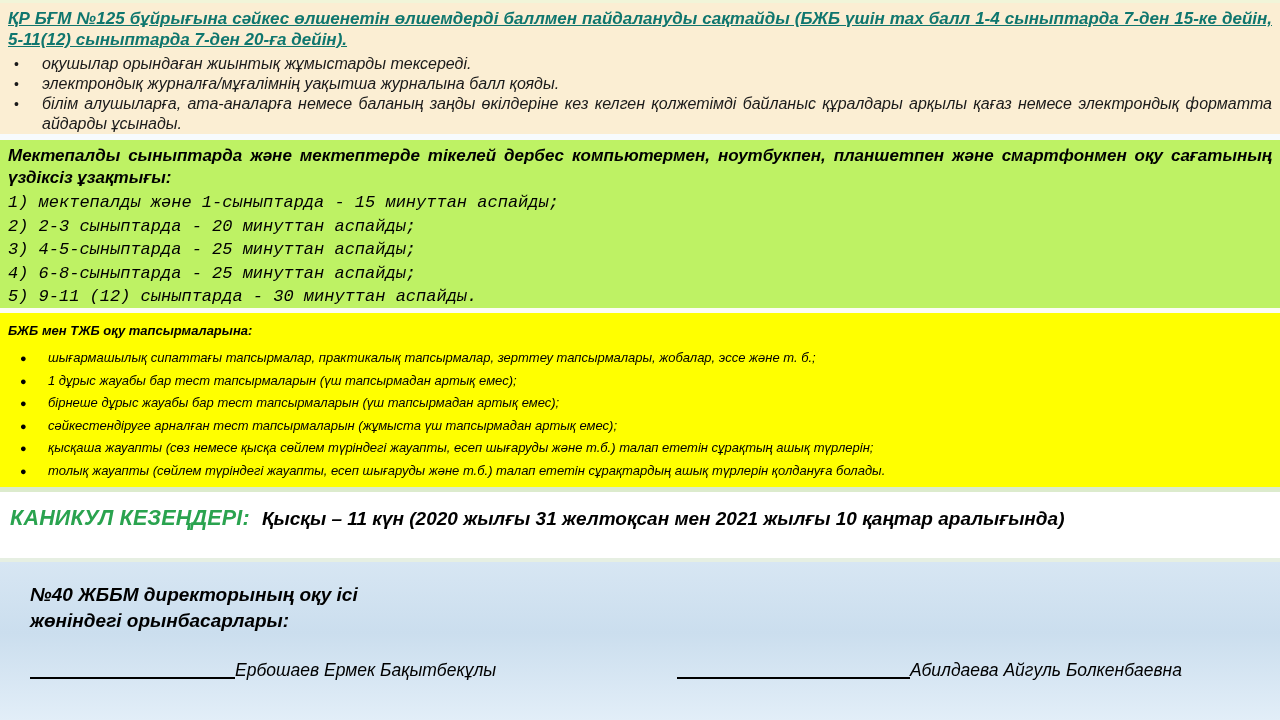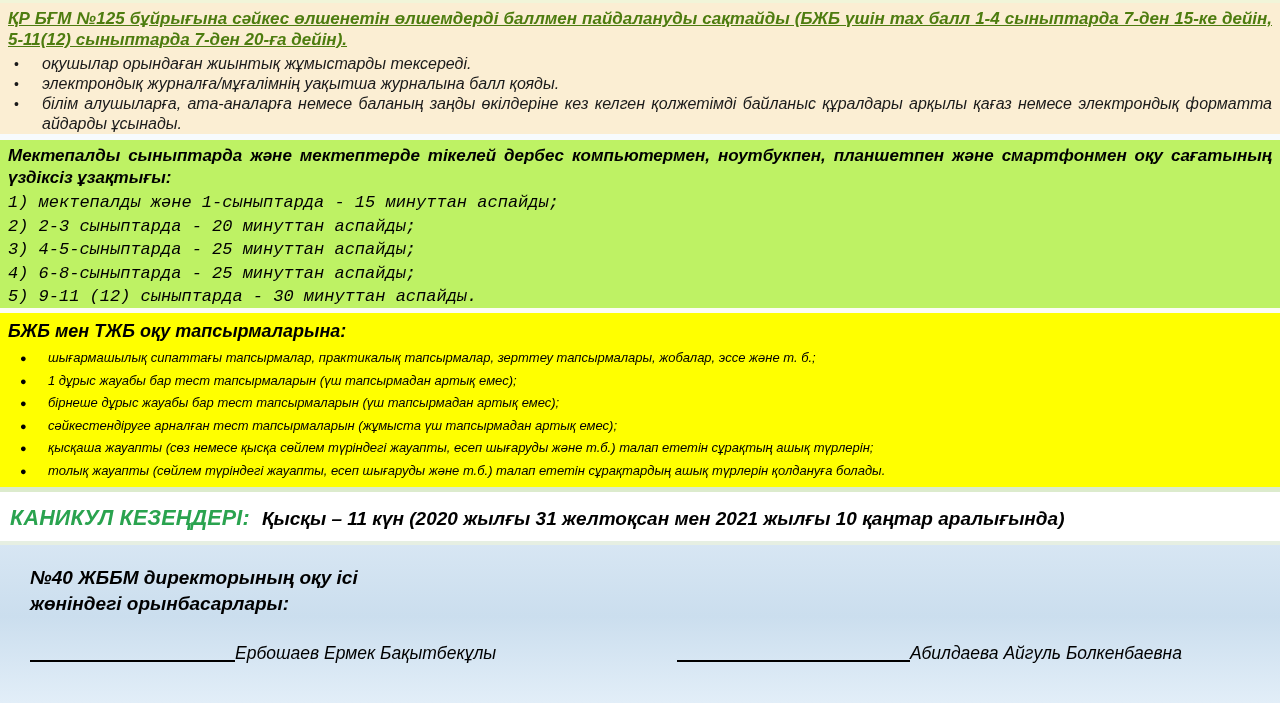--- a/index.html
+++ b/index.html
@@ -13,43 +13,43 @@
     color: #111;
   }
   
   .strip-top   { height: 3px; background: #f1f5d9; }
   .sec1 { height: 131px; background: #fbeed3; padding: 5px 8px 0 8px; }
   .sep1 { height: 6px; background: #f7fbfd; }
   .sec2 { height: 168px; background: #bef264; padding: 5px 8px 0 8px; }
   .sep2 { height: 5px; background: #fcfdf3; }
   .sec3 { height: 174px; background: #ffff00; padding: 6px 8px 0 8px; }
   .sep3 { height: 5px; background: #dcebcd; }
-  .sec4 { height: 49px; background: #ffffff; padding: 14px 8px 0 10px; }
+  .sec4 { height: 66px; background: #ffffff; padding: 14px 8px 0 10px; }
   .sep4 { height: 4px; background: #e6efe2; }
   .sec5 { height: 158px; background: linear-gradient(180deg, #d7e6f3 0%, #cbdeee 45%, #e2eef8 100%); padding: 20px 20px 0 30px; }
 
   
   .sec1-header {
     font-weight: bold; font-size: 17px; line-height: 21px;
-    text-decoration: underline; text-align: justify; color: #4d7c0f;
+    text-decoration: underline; text-align: justify; color: #0f766e;
   }
   .sec1-list { margin: 4px 0 8px 0; padding: 0; list-style: none; }
   .sec1-list li {
     position: relative; padding-left: 34px; font-size: 16px;
     line-height: 20px; text-align: justify; color: #1a1a1a;
   }
   .sec1-list li::before { content: "\2022"; position: absolute; left: 6px; font-style: normal; font-size: 14px; }
 
   
   .sec2-header { font-weight: bold; font-size: 17px; line-height: 21.5px; color: #000; text-align: justify; }
   .sec2-list { margin: 3px 0 0 0; padding: 0; list-style: none; font-family: Liberation Mono, monospace; }
   .sec2-list li { font-size: 17px; line-height: 23.5px; color: #000; }
 
   
-  .sec3-header { font-weight: bold; font-size: 18px; line-height: 24px; color: #000; }
+  .sec3-header { font-weight: bold; font-size: 13px; line-height: 24px; color: #000; }
   .sec3-list { margin: 4px 0 0 0; padding: 0; list-style: none; }
   .sec3-list li {
     position: relative; padding-left: 40px; font-weight: normal;
     font-size: 13px; line-height: 22.5px; color: #000;
   }
   .sec3-list li::before { content: "\25CF"; position: absolute; left: 12px; top: 0; font-style: normal; font-size: 11px; }
 
   
   .sec4-line { display: flex; align-items: baseline; }
   .sec4-label { font-weight: bold; font-size: 21.5px; letter-spacing: 0.2px; }

